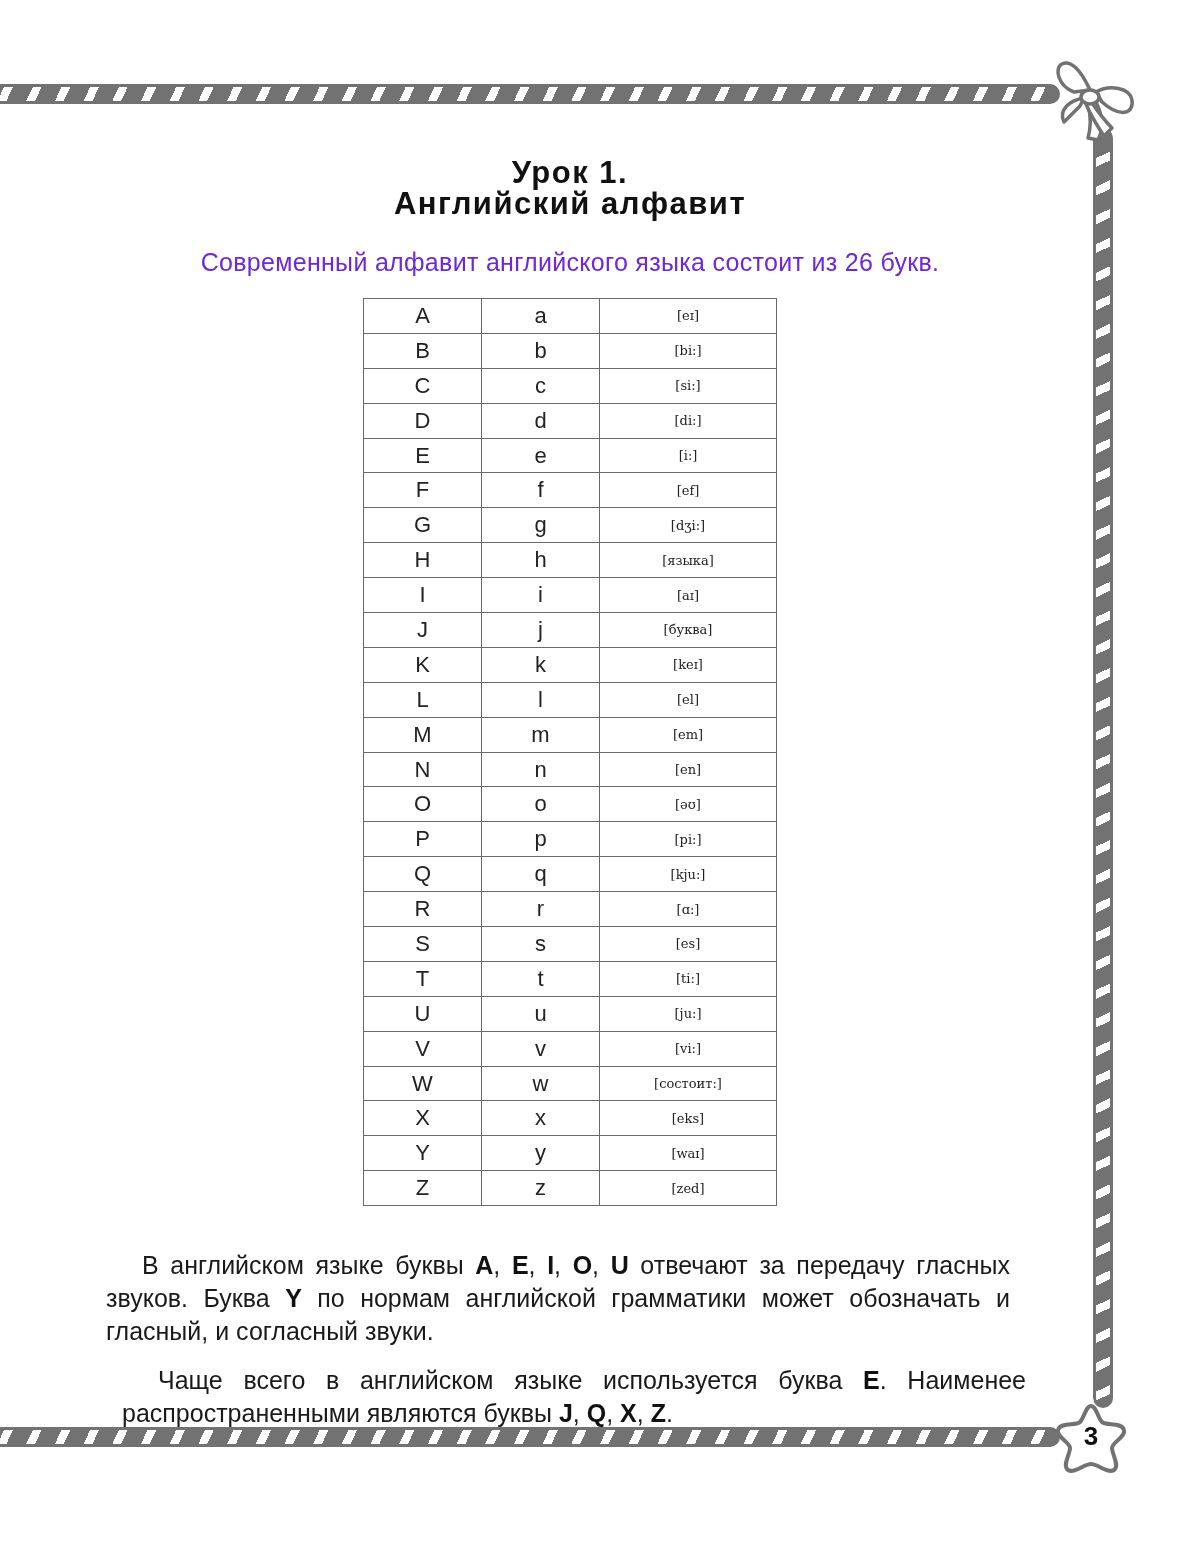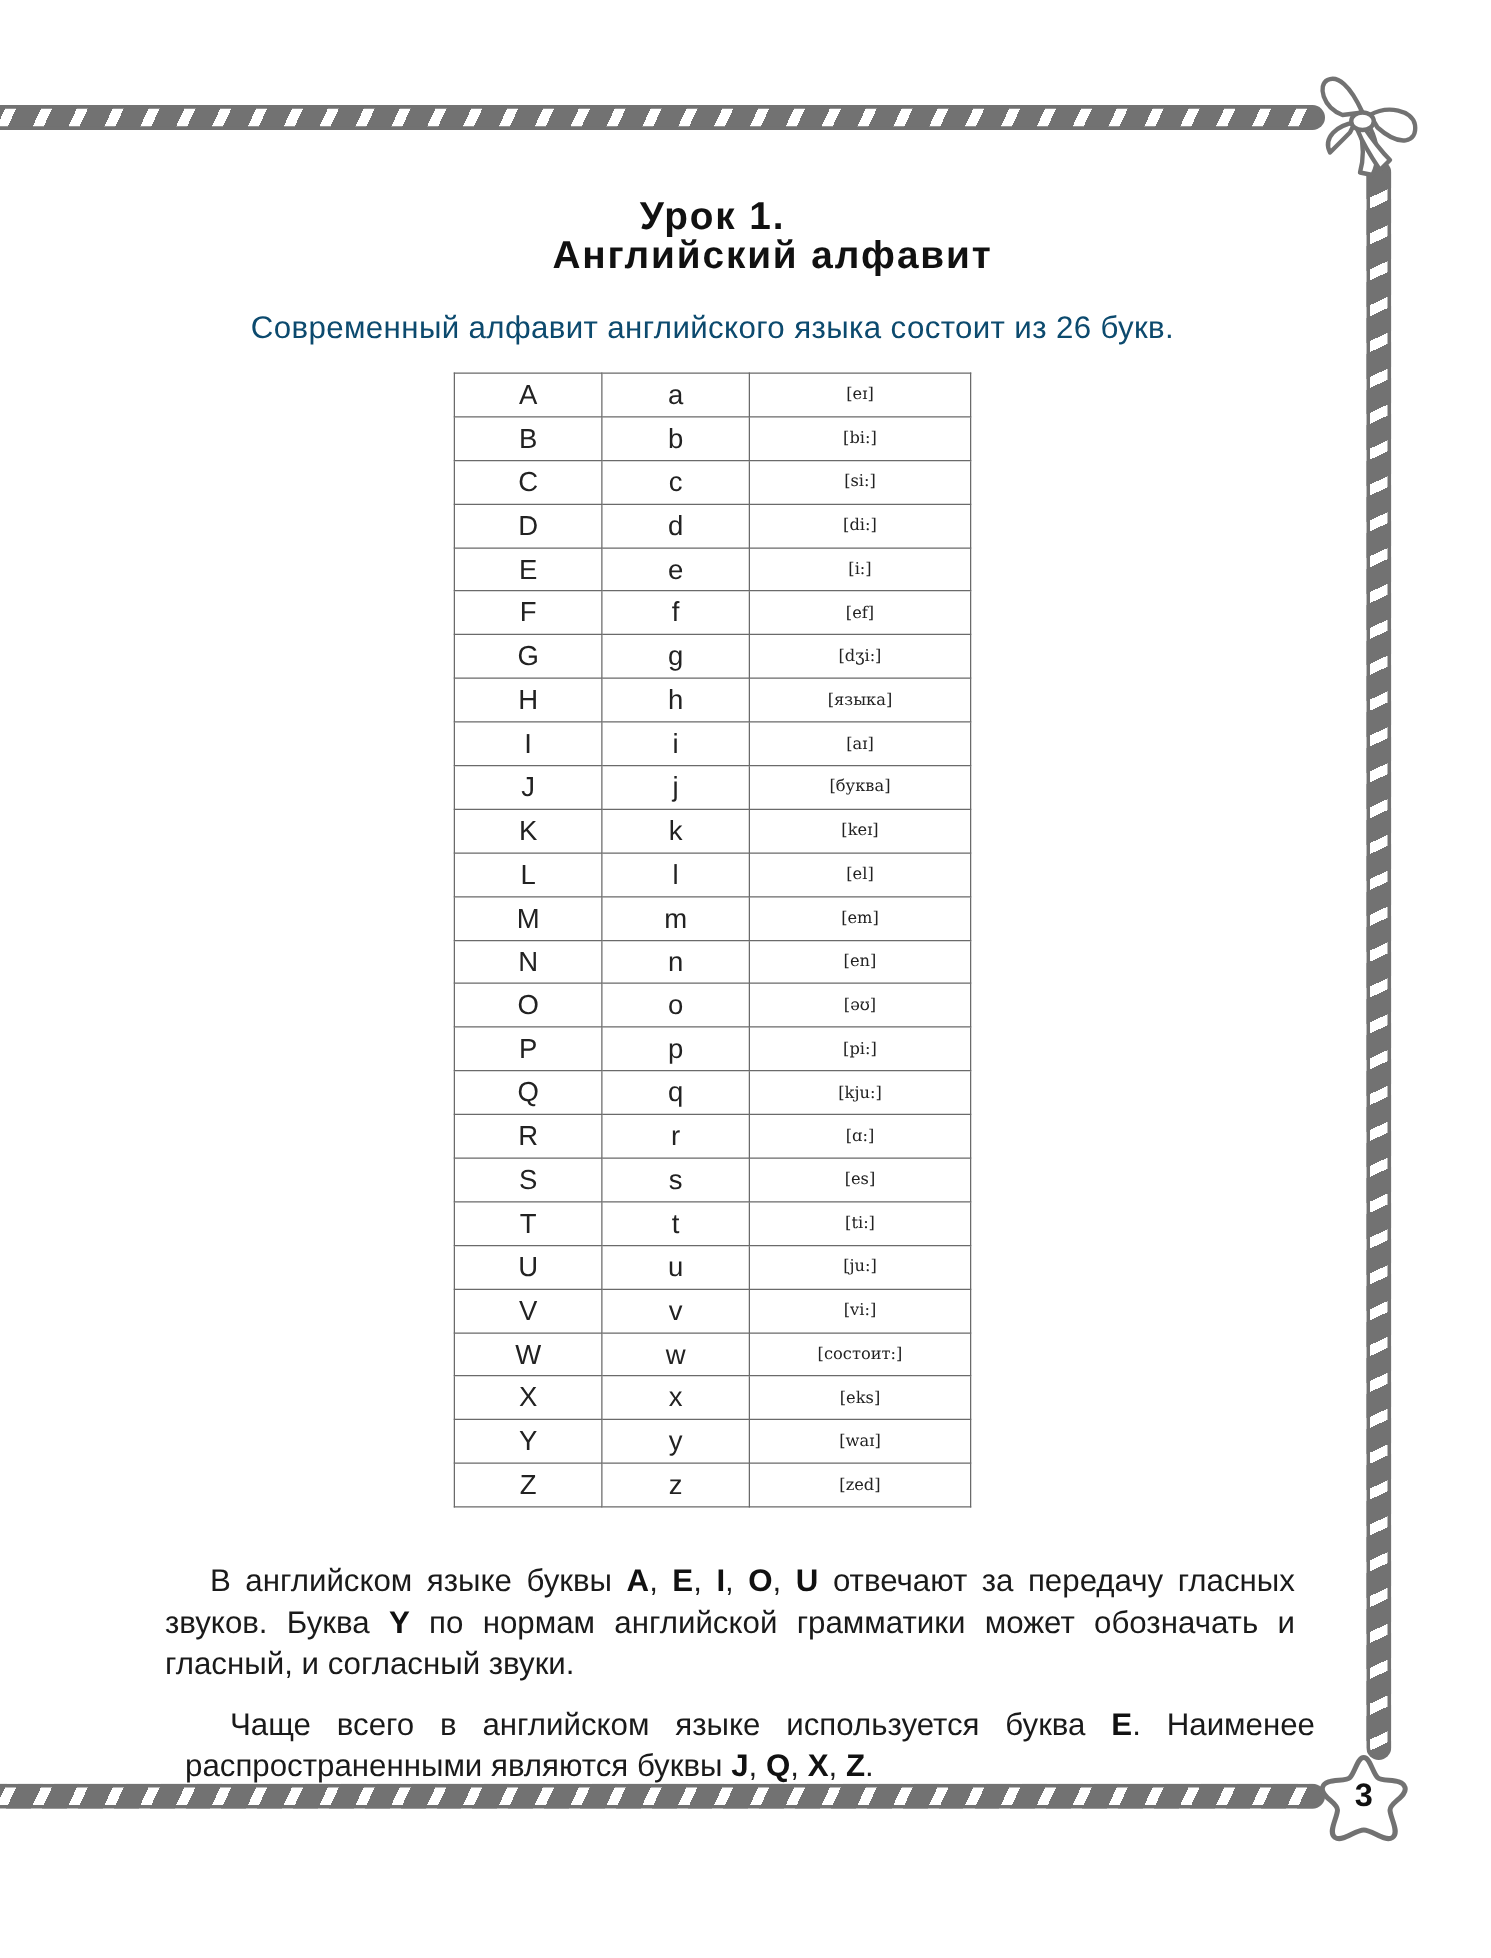--- a/index.html
+++ b/index.html
@@ -82,31 +82,31 @@
       position: absolute;
       left: 0;
       width: 1140px;
       text-align: center;
       font-weight: bold;
       font-size: 31px;
       letter-spacing: 1.5px;
       color: #111;
     }
     #title-1 { top: 155px; }
-    #title-2 { top: 186px; margin-left: 48px; }
+    #title-2 { top: 186px; }
 
     .intro {
       position: absolute;
       left: 0;
       width: 1140px;
       top: 248px;
       text-align: center;
       font-size: 25px;
       letter-spacing: 0.3px;
-      color: #0c4a6e;
+      color: #6d28d9;
     }
 
     table.alphabet {
       position: absolute;
       left: 363px;
       top: 298px;
       border-collapse: collapse;
       font-family: "Liberation Sans", "DejaVu Sans", sans-serif;
       font-size: 22px;
       color: #222;
@@ -118,21 +118,21 @@
       text-align: center;
       vertical-align: middle;
       line-height: 1;
     }
     table.alphabet td.c1 { width: 117px; }
     table.alphabet td.c2 { width: 117px; }
     table.alphabet td.c3 { width: 176px; font-family: "DejaVu Serif", "Liberation Serif", serif; font-size: 13px; }
 
     .para {
       position: absolute;
-      left: 132px;
+      left: 106px;
       width: 904px;
       font-size: 25px;
       line-height: 33px;
       color: #1a1a1a;
       text-align: justify;
       text-align-last: left;
     }
     .para .indent { display: inline-block; width: 36px; }
     .para b { font-weight: bold; color: #111; }
     #para-1 { top: 1249px; }

